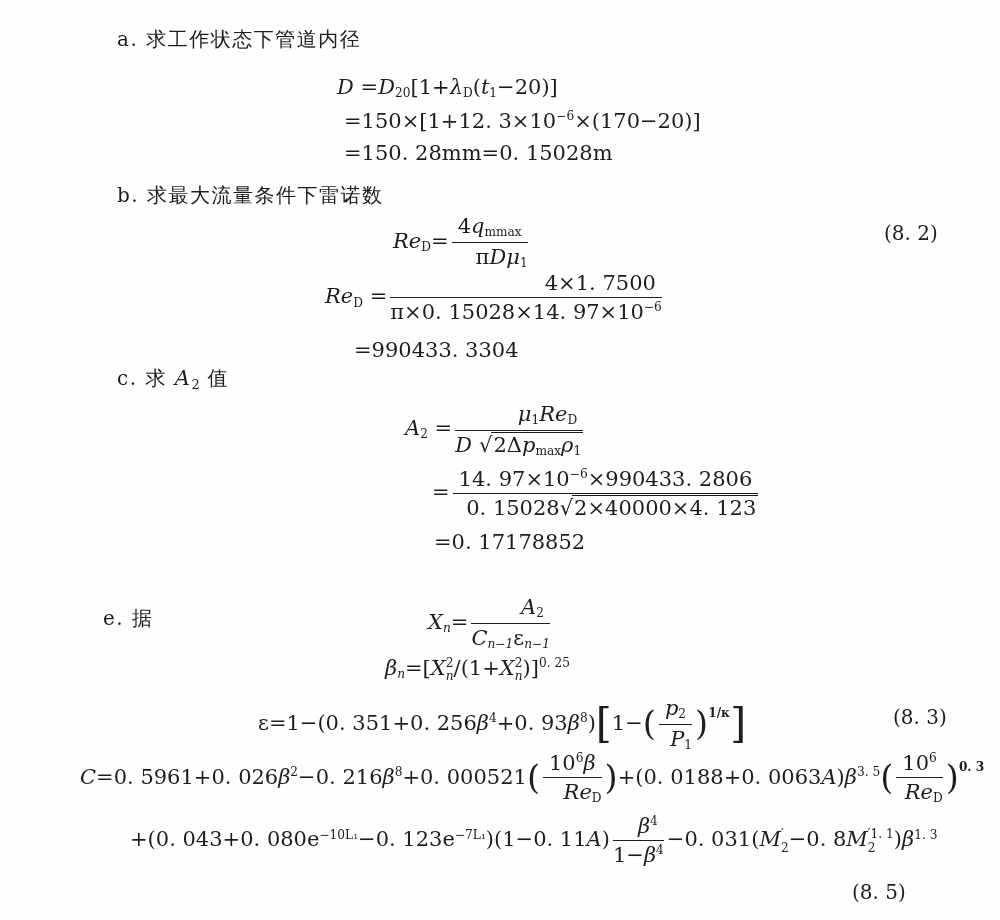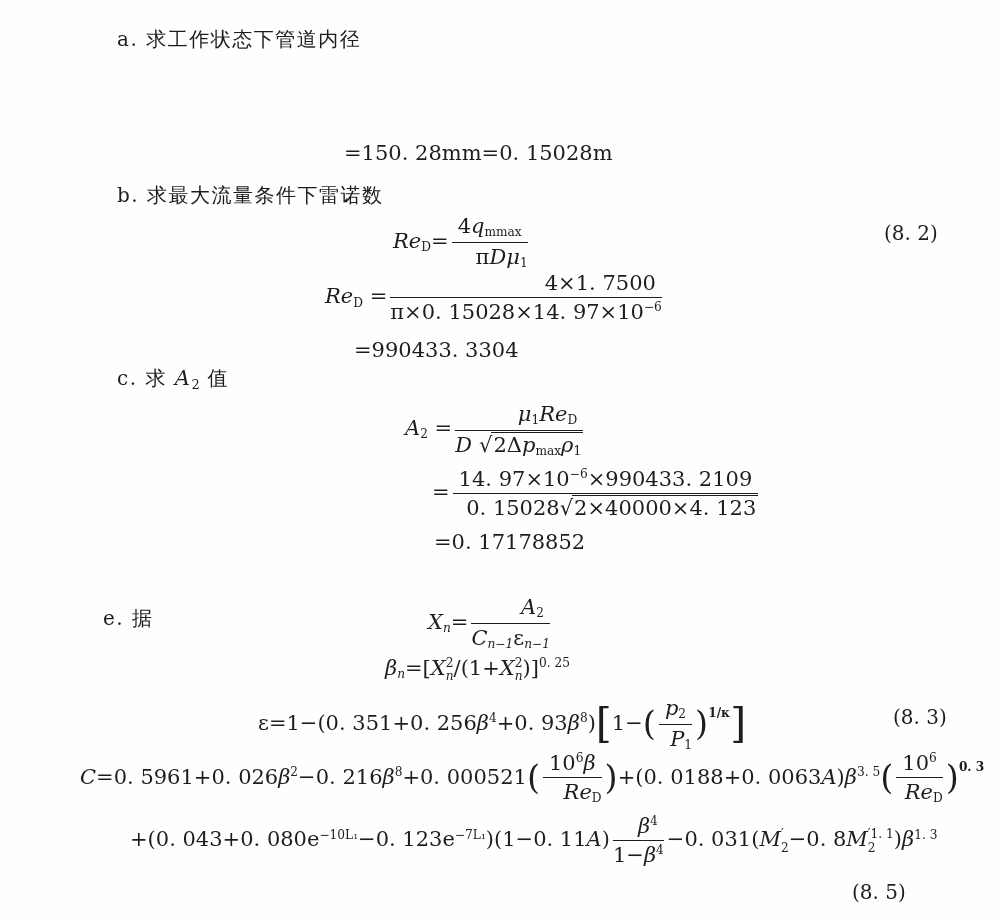--- a/index.html
+++ b/index.html
@@ -23,38 +23,40 @@
   .b2{font-size:195%;vertical-align:middle;line-height:.9;}
   .sep{margin-right:7px;}
 </style>
 </head>
 <body>
 
 <div class="page">
 
   <div class="cjk" style="left:117px;top:26px">a. 求工作状态下管道内径</div>
 
+  <div class="eq" style="left:337px;top:74px"><span class="it">D</span><span> =</span><span class="it">D</span><span class="sb">20</span><span>[1+</span><span class="it">λ</span><span class="sb">D</span><span>(</span><span class="it">t</span><span class="sb">1</span><span>−20)]</span></div>
 
+  <div class="eq" style="left:344px;top:108px"><span>=150×[1+12. 3×10</span><span class="sp">−6</span><span>×(170−20)]</span></div>
 
   <div class="eq" style="left:344px;top:140px"><span>=150. 28mm=0. 15028m</span></div>
 
   <div class="cjk" style="left:117px;top:182px">b. 求最大流量条件下雷诺数</div>
 
   <div class="eq" style="left:393px;top:213px"><span class="it">Re</span><span class="sb">D</span><span>=</span><span class="frac"><span class="num"><span>4</span><span class="it">q</span><span class="sb">mmax</span></span><span class="den"><span>π</span><span class="it">D</span><span class="it">μ</span><span class="sb">1</span></span></span></div>
   <div class="lbl" style="left:884px;top:221px">(8. 2)</div>
 
   <div class="eq" style="left:325px;top:270px"><span class="it">Re</span><span class="sb">D</span><span> =</span><span class="frac"><span class="num"><span>4×1. 7500</span></span><span class="den"><span>π×0. 15028×14. 97×10</span><span class="sp">−6</span></span></span></div>
 
   <div class="eq" style="left:354px;top:337px"><span>=990433. 3304</span></div>
 
   <div class="cjk" style="left:117px;top:365px"><span>c. 求 </span><span class="it" style="font-size:21px">A</span><span class="sb" style="font-size:13px">2</span><span> 值</span></div>
 
   <div class="eq" style="left:405px;top:401px"><span class="it">A</span><span class="sb">2</span><span> =</span><span class="frac"><span class="num"><span class="it">μ</span><span class="sb">1</span><span class="it">Re</span><span class="sb">D</span></span><span class="den"><span class="it sep">D</span><span class="rt">√</span><span class="rad"><span>2Δ</span><span class="it">p</span><span class="sb">max</span><span class="it">ρ</span><span class="sb">1</span></span></span></span></div>
 
-  <div class="eq" style="left:432px;top:466px"><span>=</span><span class="frac"><span class="num"><span>14. 97×10</span><span class="sp">−6</span><span>×990433. 2109</span></span><span class="den"><span>0. 15028</span><span class="rt">√</span><span class="rad"><span>2×40000×4. 123</span></span></span></span></div>
+  <div class="eq" style="left:432px;top:466px"><span>=</span><span class="frac"><span class="num"><span>14. 97×10</span><span class="sp">−6</span><span>×990433. 2806</span></span><span class="den"><span>0. 15028</span><span class="rt">√</span><span class="rad"><span>2×40000×4. 123</span></span></span></span></div>
 
   <div class="eq" style="left:434px;top:529px"><span>=0. 17178852</span></div>
 
 
   <div class="cjk" style="left:103px;top:605px">e. 据</div>
 
   <div class="eq" style="left:428px;top:594px"><span class="it">X</span><span class="sb it">n</span><span>=</span><span class="frac"><span class="num"><span class="it">A</span><span class="sb">2</span></span><span class="den"><span class="it">C</span><span class="sb it">n−1</span><span>ε</span><span class="sb it">n−1</span></span></span></div>
 
   <div class="eq" style="left:385px;top:655px"><span class="it">β</span><span class="sb it">n</span><span>=[</span><span class="it">X</span><span class="ss"><span>2</span><span class="it">n</span></span><span>/(1+</span><span class="it">X</span><span class="ss"><span>2</span><span class="it">n</span></span><span>)]</span><span class="sp">0. 25</span></div>
 

